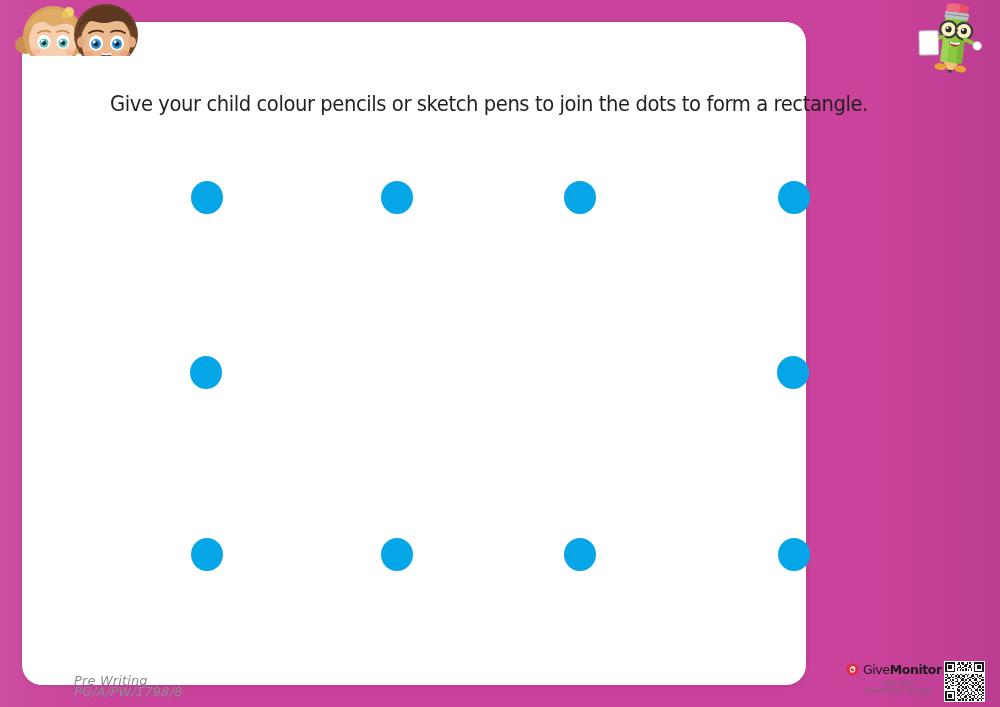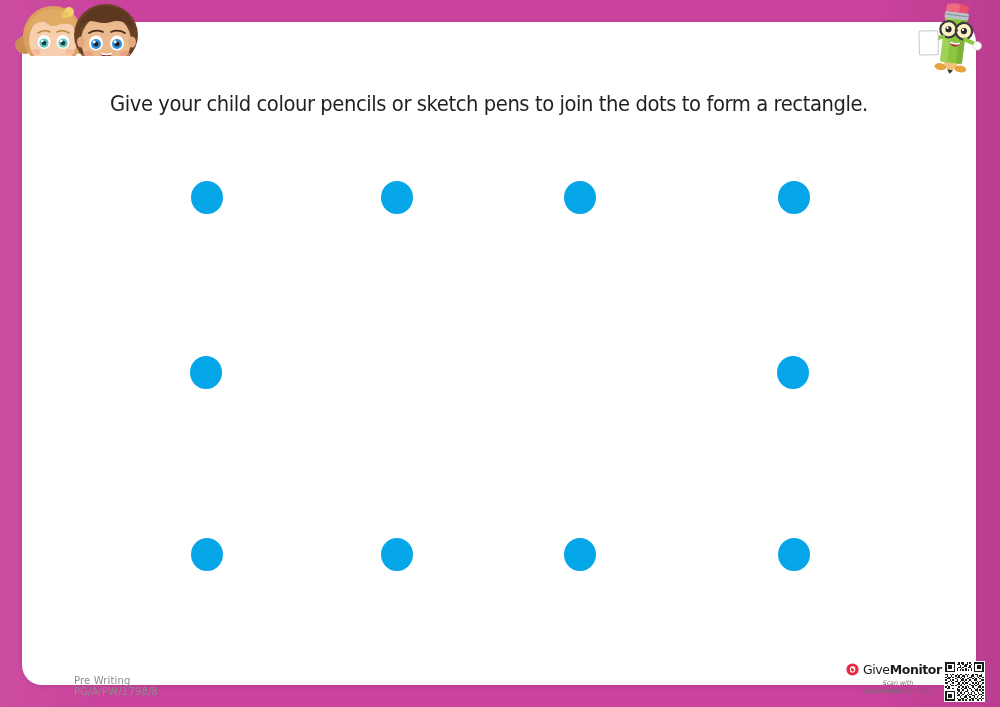--- a/index.html
+++ b/index.html
@@ -33,21 +33,21 @@
         rgba(0,0,0,0.00) 88%,
         rgba(0,0,0,0.07) 100%);
     pointer-events: none;
   }
 
   
   #card {
     position: absolute;
     left: 22px;
     top: 22px;
-    width: 954px;
+    width: 784px;
     height: 663px;
     background: #ffffff;
     border-radius: 20px;
     box-shadow: 0 1px 5px rgba(0,0,0,0.10);
   }
 
   
   #instruction {
     position: absolute;
     left: 88px;
@@ -72,24 +72,25 @@
     border-radius: 50%;
     background: #05a6e8;
   }
 
   
   #footer-code {
     position: absolute;
     left: 52px;
     top: 653px;
     font-family: "DejaVu Sans", sans-serif;
-    font-size: 10px;
+    font-size: 13px;
     line-height: 11px;
     color: #8c8c8c;
     letter-spacing: 0.15px;
+    font-style: italic;
   }
   #footer-code div { white-space: nowrap; }
 
   
   #brand {
     position: absolute;
     left: 824px;
     top: 640px;
     width: 96px;
     text-align: center;

